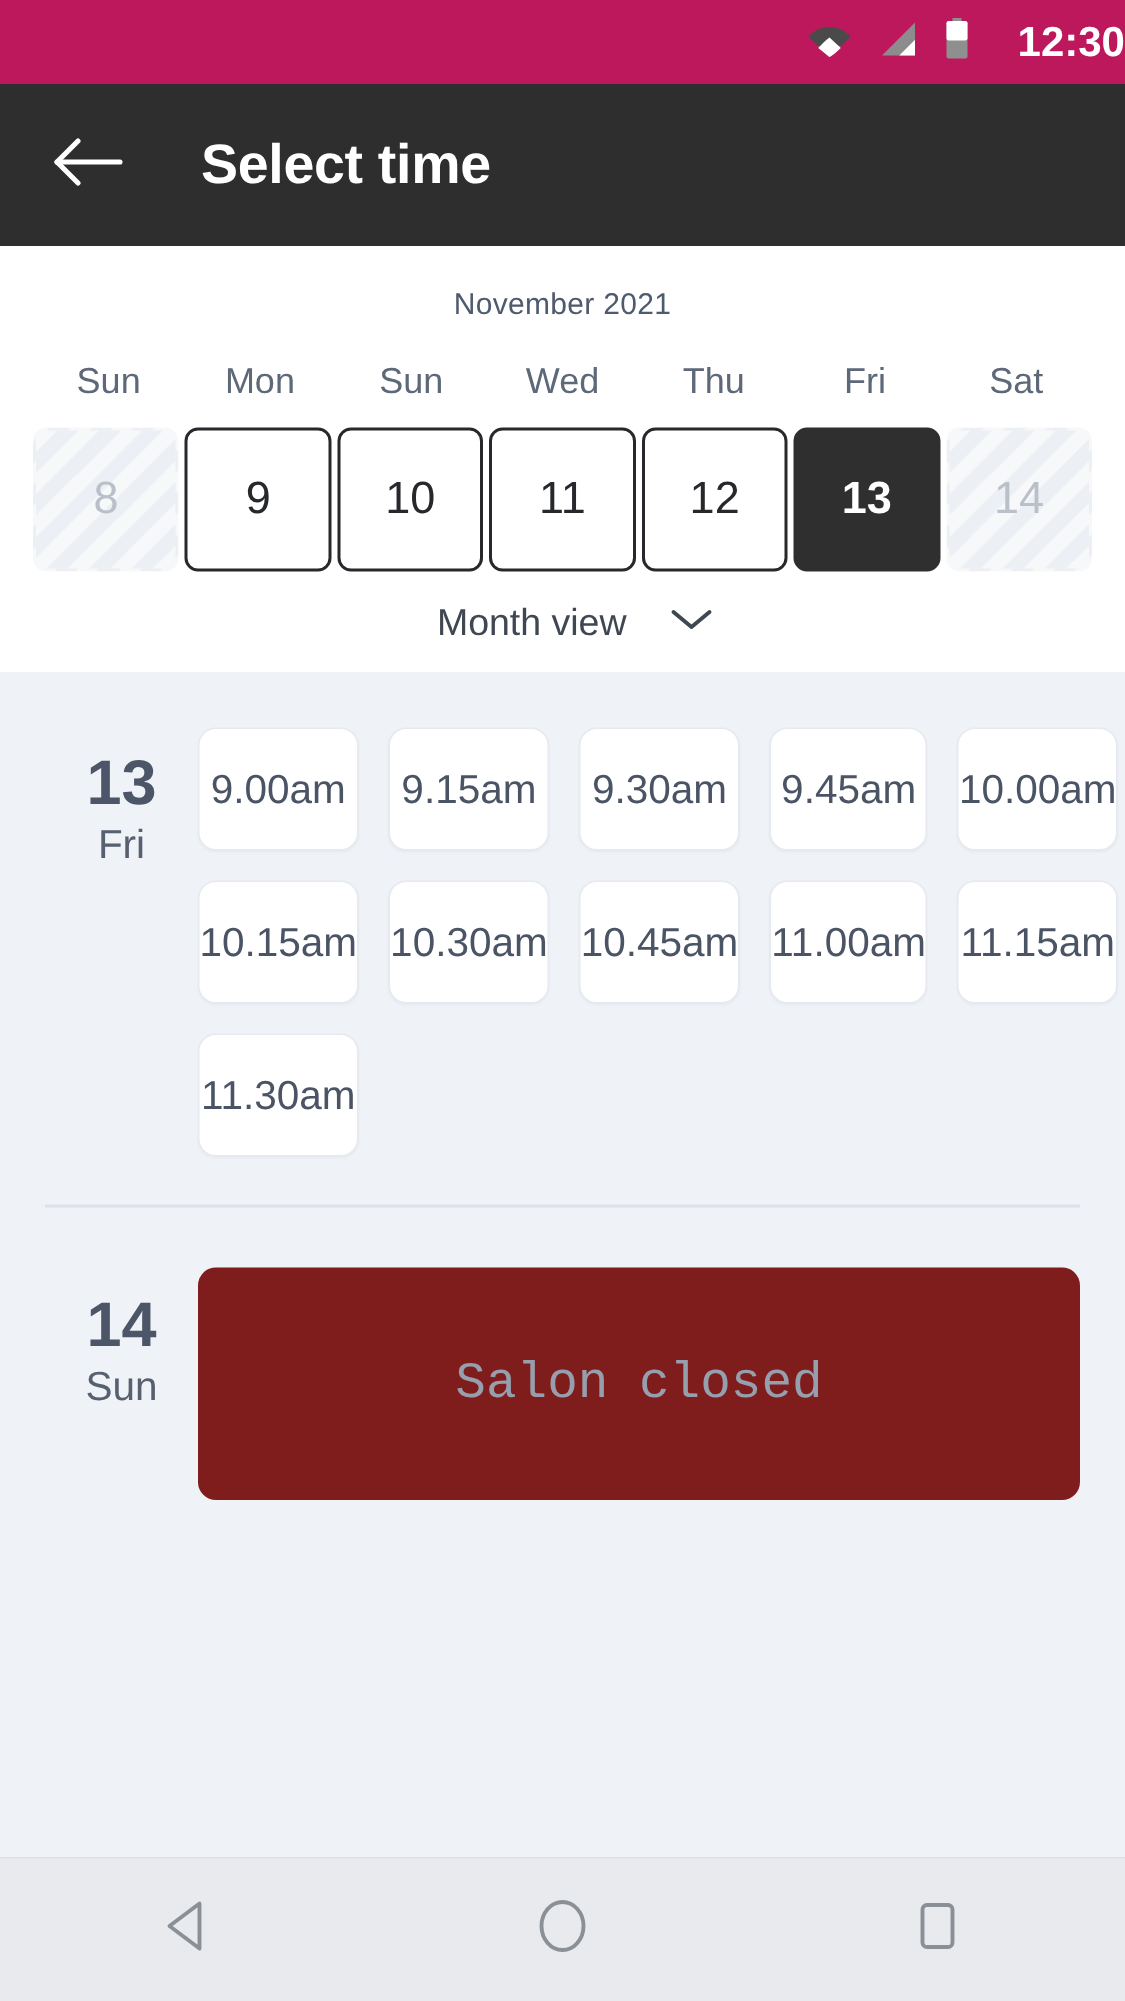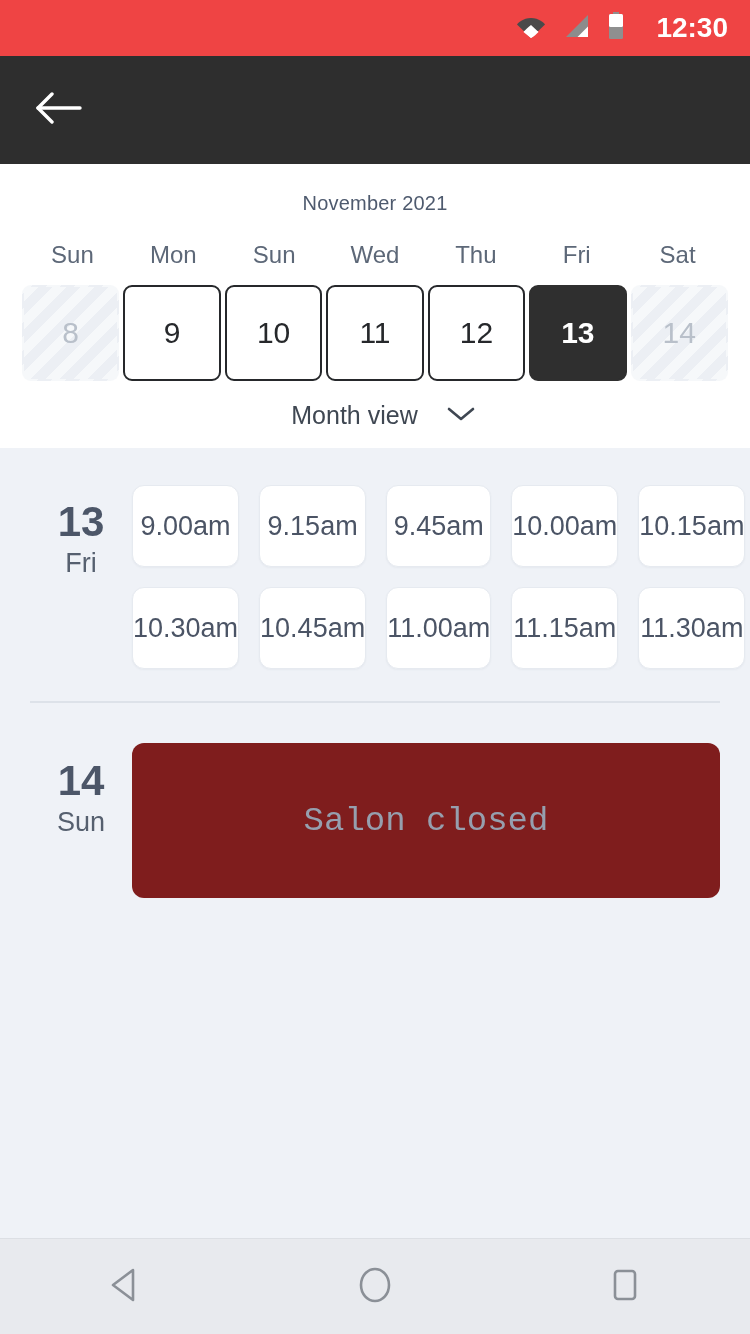--- a/index.html
+++ b/index.html
@@ -21,25 +21,24 @@
     height: 1334px;
     position: relative;
     display: flex;
     flex-direction: column;
     background: #ffffff;
   }
 
   
   .statusbar {
     height: 56px;
-    background: #ef4444;
+    background: #be185d;
     display: flex;
     align-items: center;
     justify-content: flex-end;
-    padding-right: 22px;
     flex: 0 0 auto;
   }
   .status-icons {
     display: flex;
     align-items: center;
     gap: 18px;
   }
   .sb-icon { display: block; }
   .sb-clock {
     color: #ffffff;
@@ -282,20 +281,21 @@
 
   <div class="appbar">
     <div class="back-btn">
       <span>
         <svg width="46" height="34" viewBox="0 0 46 34">
           <path d="M2 17 L44 17" stroke="#ffffff" stroke-width="3.4" fill="none" stroke-linecap="round"></path>
           <path d="M16 3 L2 17 L16 31" stroke="#ffffff" stroke-width="3.4" fill="none" stroke-linecap="round" stroke-linejoin="round"></path>
         </svg>
       </span>
     </div>
+    <div class="appbar-title">Select time</div>
   </div>
 
   <div class="calendar">
 
     <div class="month-title">November 2021</div>
 
     <div class="weekdays">
       <div class="weekday">Sun</div>
       <div class="weekday">Mon</div>
       <div class="weekday">Sun</div>
@@ -328,20 +328,21 @@
   <div class="slots-area">
 
     <div class="day-block">
       <div class="day-label">
         <div class="dl-num">13</div>
         <div class="dl-dow">Fri</div>
       </div>
       <div class="slot-grid">
         <div class="slot">9.00am</div>
         <div class="slot">9.15am</div>
+        <div class="slot">9.30am</div>
         <div class="slot">9.45am</div>
         <div class="slot">10.00am</div>
         <div class="slot">10.15am</div>
         <div class="slot">10.30am</div>
         <div class="slot">10.45am</div>
         <div class="slot">11.00am</div>
         <div class="slot">11.15am</div>
         <div class="slot">11.30am</div>
       </div>
     </div>

